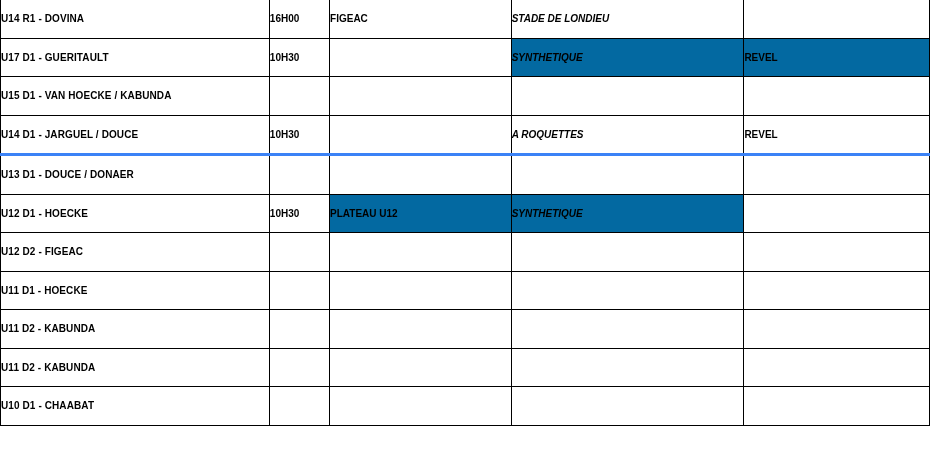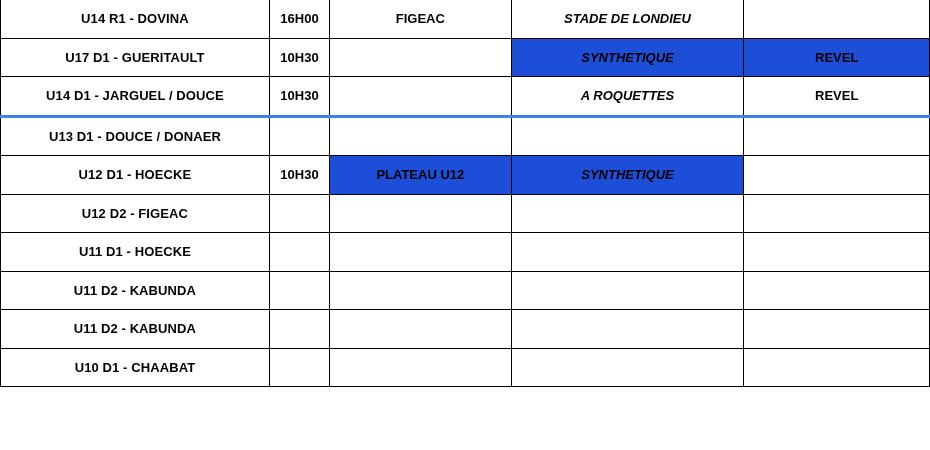--- a/index.html
+++ b/index.html
@@ -17,22 +17,21 @@
     border-collapse: collapse;
     table-layout: fixed;
     width: 930px;
     margin: 0;
   }
   table.schedule td {
     border: 1px solid #000000;
     padding: 0;
     height: 37.5px;
     vertical-align: middle;
-    text-align: center;
-    font-size: 13px;
+    font-size: 10px;
     font-weight: bold;
     color: #000000;
     overflow: hidden;
     white-space: nowrap;
   }
   
   col.c-team  { width: 268px; }
   col.c-time  { width: 60px; }
   col.c-comp  { width: 181px; }
   col.c-venue { width: 232px; }
@@ -57,21 +56,21 @@
   td.venue {
     font-style: italic;
     font-size: 12.5px;
     font-weight: bold;
   }
   td.opp {
     font-size: 13px;
     font-weight: bold;
   }
   td.shaded {
-    background: #1d4ed8;
+    background: #0369a1;
   }
   tr.thickbottom > td {
     border-bottom: 3px solid #3b82f6;
   }
   tr.firstrow > td {
     border-top: none;
   }
 </style>
 </head>
 <body>
@@ -91,20 +90,27 @@
         <td class="comp">FIGEAC</td>
         <td class="venue">STADE DE LONDIEU</td>
         <td class="opp"></td>
       </tr>
       <tr>
         <td class="team">U17 D1 - GUERITAULT</td>
         <td class="time">10H30</td>
         <td class="comp"></td>
         <td class="venue shaded">SYNTHETIQUE</td>
         <td class="opp shaded">REVEL</td>
+      </tr>
+      <tr>
+        <td class="team">U15 D1 - VAN HOECKE / KABUNDA</td>
+        <td class="time"></td>
+        <td class="comp"></td>
+        <td class="venue"></td>
+        <td class="opp"></td>
       </tr>
       <tr class=" thickbottom">
         <td class="team">U14 D1 - JARGUEL / DOUCE</td>
         <td class="time">10H30</td>
         <td class="comp"></td>
         <td class="venue">A ROQUETTES</td>
         <td class="opp">REVEL</td>
       </tr>
       <tr>
         <td class="team">U13 D1 - DOUCE / DONAER</td>

